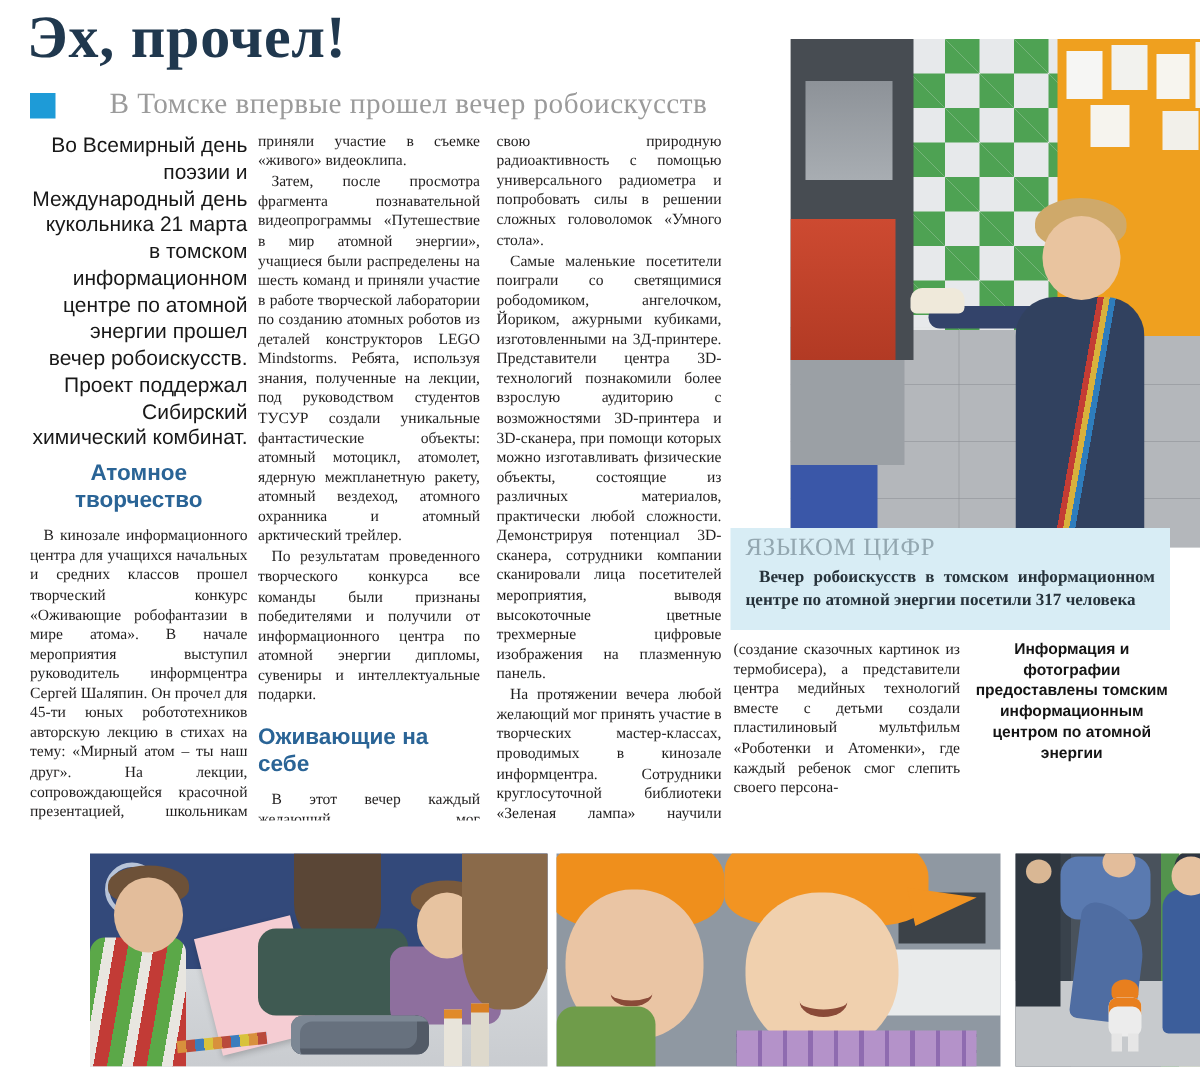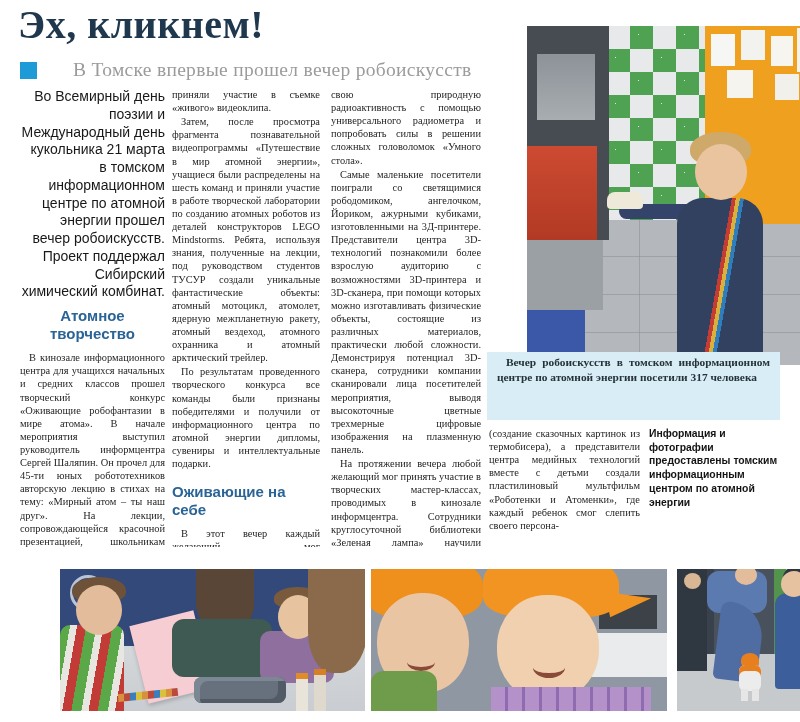--- a/index.html
+++ b/index.html
@@ -37,21 +37,21 @@
   }
   .sec-heading{
     font-family:"Liberation Sans",sans-serif;font-weight:700;
     font-size:15px;line-height:1.2;color:#2a6496;text-align:left;
     margin:13px 0 8px 0;
   }
   .sec-heading.first{margin-top:6px;text-align:center;}
   .credit{
     font-family:"Liberation Sans",sans-serif;font-weight:700;
     font-size:10.4px;line-height:1.32;color:#141414;
-    text-align:left;margin-top:13px;
+    text-align:center;margin-top:13px;
   }
   
   .infobox{
     position:absolute;left:487px;top:352px;width:293px;height:68px;
     background:#d8edf5;box-sizing:border-box;padding:3px 10px 6px 10px;
   }
   .infobox-header{
     margin:0 0 3px 0;font-family:"Liberation Serif",serif;font-weight:400;
     font-size:16.5px;color:#93a7b0;letter-spacing:.5px;
   }
@@ -142,21 +142,21 @@
   .pc-man-jeans{left:40px;top:34px;width:44px;height:78px;background:#4f6da2;border-radius:10px 38px 6px 6px;transform:rotate(7deg);}
   .pc-robot-head{left:64px;top:84px;width:18px;height:14px;background:#e87f1e;border-radius:50% 50% 30% 30%;}
   .pc-robot-body{left:62px;top:96px;width:22px;height:26px;background:#ececec;border-radius:6px;box-shadow:inset 0 6px 0 #e87f1e;}
   .pc-robot-legs{left:64px;top:120px;width:18px;height:12px;background:linear-gradient(90deg,#e6e6e6 0 7px,transparent 7px 11px,#e6e6e6 11px 18px);}
   .pc-kid-head{left:104px;top:2px;width:26px;height:26px;background:#e6c2a0;border-radius:50%;box-shadow:0 -6px 0 -2px #2e3540;}
   .pc-kid-body{left:98px;top:24px;width:40px;height:96px;background:#3c5e9b;border-radius:12px 12px 4px 4px;}
 </style>
 </head>
 <body>
 
-<h1 class="headline">Эх, кликнем!</h1>
+<h1 class="headline">Эх, прочел!</h1>
 <div class="subtitle-row">
   <span class="subtitle-bullet"></span>
   <span class="subtitle">В Томске впервые прошел вечер робоискусств</span>
 </div>
 
 <div class="col c1">
   <p class="lead">Во Всемирный день поэзии и Международный день кукольника 21 марта в томском информационном центре по атомной энергии прошел вечер робоискусств. Проект поддержал Сибирский химический комбинат.</p>
   <h2 class="sec-heading first">Атомное творчество</h2>
   <p class="ind">В кинозале информационного центра для учащихся начальных и средних классов прошел творческий конкурс «Оживающие робофантазии в мире атома». В начале мероприятия выступил руководитель информцентра Сергей Шаляпин. Он прочел для 45-ти юных робототехников авторскую лекцию в стихах на тему: «Мирный атом – ты наш друг». На лекции, сопровождающейся красочной презентацией, школьникам было рассказано о ядерно-топливном цикле и о современных АЭС.</p>
   <p class="ind">Особое внимание лектор уделил применению современных ядерных технологий в различных отраслях жизнедеятельности человека. В качестве закрепления и обобщения материала лекции школьники</p>
@@ -193,20 +193,21 @@
   <div class="pm-redbox"></div>
   <div class="pm-bluebox"></div>
   <div class="pm-kid-arm"></div>
   <div class="pm-white-obj"></div>
   <div class="pm-kid-body"></div>
   <div class="pm-kid-hair"></div>
   <div class="pm-kid-head"></div>
 </figure>
 
 <aside class="infobox">
+  <h3 class="infobox-header">ЯЗЫКОМ ЦИФР</h3>
   <p class="infobox-text">Вечер робоискусств в томском информационном центре по атомной энергии посетили 317 человека</p>
 </aside>
 
 <figure class="photo photo-a">
   <div class="pa-logo"></div>
   <div class="pa-logo2"></div>
   <div class="pa-kid1-body"></div>
   <div class="pa-kid1-hair"></div>
   <div class="pa-kid1-head"></div>
   <div class="pa-paper"></div>

